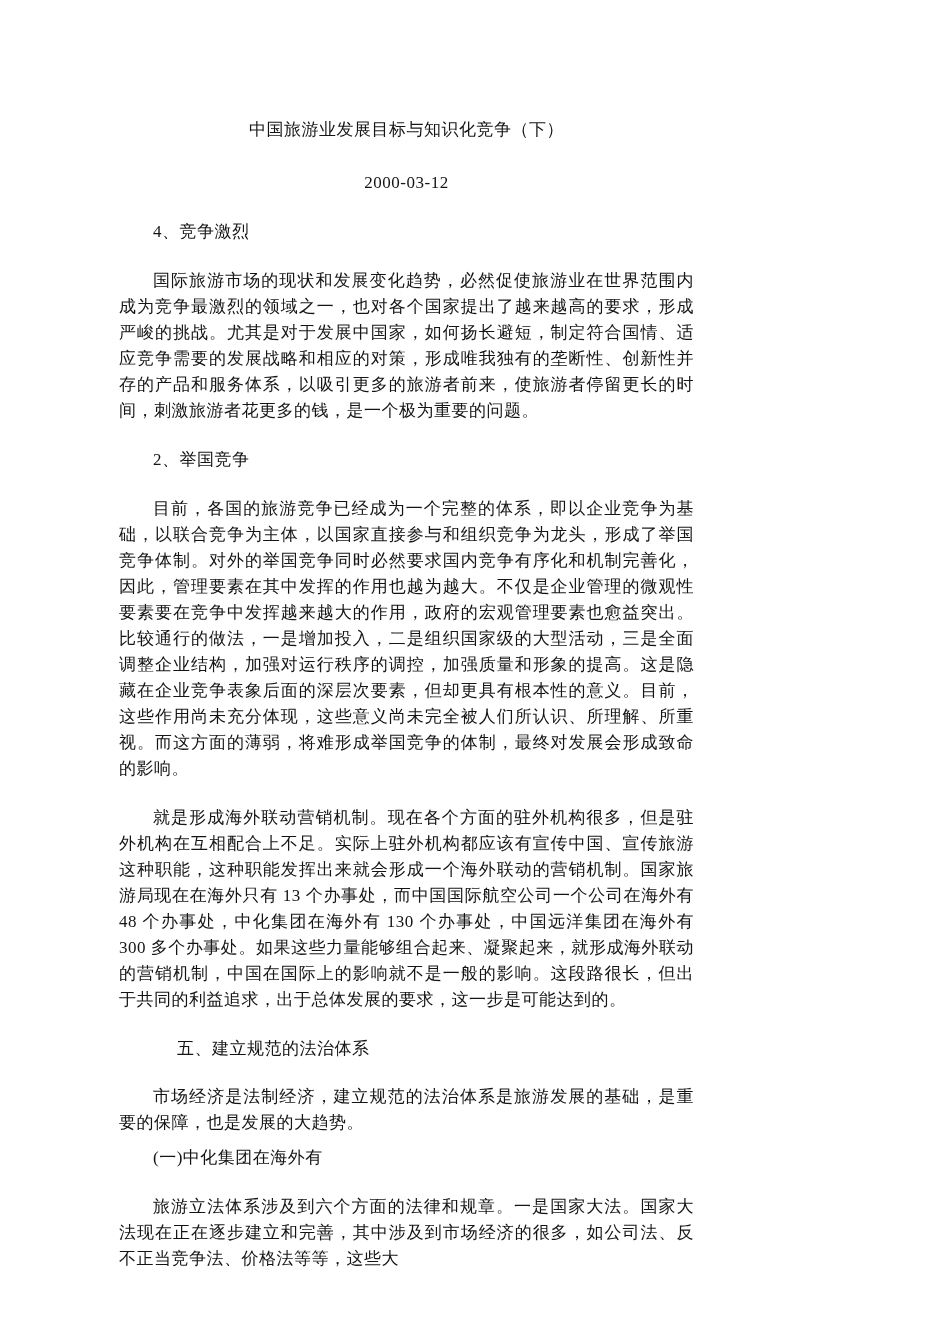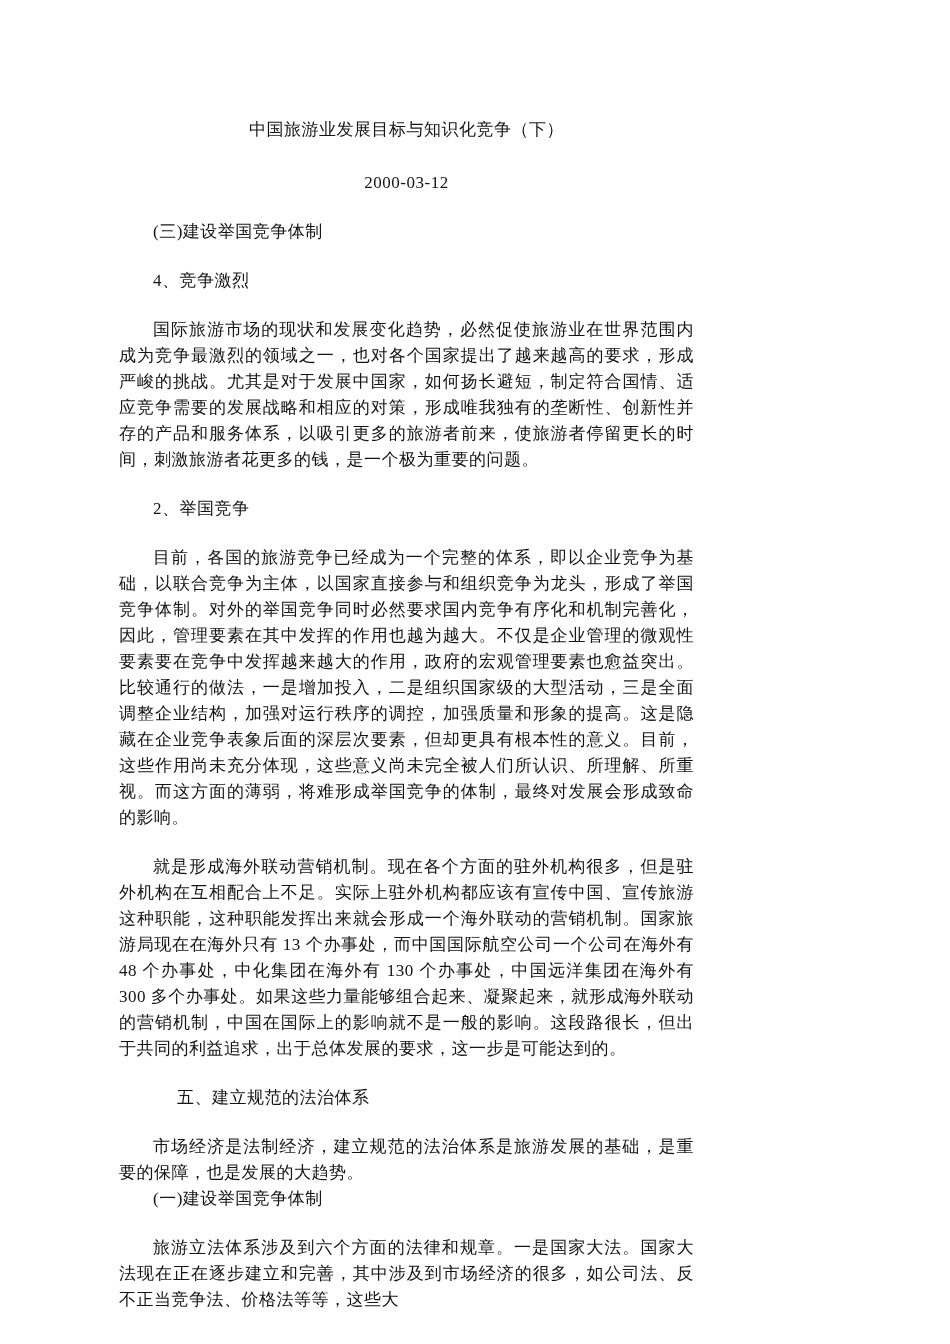--- a/index.html
+++ b/index.html
@@ -37,36 +37,36 @@
     margin-bottom: 27px;
   }
   .indent {
     text-indent: 34px;
   }
   .indent-wide {
     text-indent: 58px;
     margin-top: 16px;
   }
   .no-gap {
-    margin-bottom: 0;
+    margin-bottom: 8px;
+    font-family: Liberation Mono, monospace;
   }
 </style>
 </head>
 <body>
 
 <div class="page">
   <div class="blk center title">中国旅游业发展目标与知识化竞争（下）</div>
   <div class="blk center">2000-03-12</div>
 
-  <div class="blk indent">(三)建设举国竞争体制</div>
   <div class="blk indent">4、竞争激烈</div>
   <div class="blk indent">国际旅游市场的现状和发展变化趋势，必然促使旅游业在世界范围内成为竞争最激烈的领域之一，也对各个国家提出了越来越高的要求，形成严峻的挑战。尤其是对于发展中国家，如何扬长避短，制定符合国情、适应竞争需要的发展战略和相应的对策，形成唯我独有的垄断性、创新性并存的产品和服务体系，以吸引更多的旅游者前来，使旅游者停留更长的时间，刺激旅游者花更多的钱，是一个极为重要的问题。</div>
 
   <div class="blk indent">2、举国竞争</div>
   <div class="blk indent">目前，各国的旅游竞争已经成为一个完整的体系，即以企业竞争为基础，以联合竞争为主体，以国家直接参与和组织竞争为龙头，形成了举国竞争体制。对外的举国竞争同时必然要求国内竞争有序化和机制完善化，因此，管理要素在其中发挥的作用也越为越大。不仅是企业管理的微观性要素要在竞争中发挥越来越大的作用，政府的宏观管理要素也愈益突出。比较通行的做法，一是增加投入，二是组织国家级的大型活动，三是全面调整企业结构，加强对运行秩序的调控，加强质量和形象的提高。这是隐藏在企业竞争表象后面的深层次要素，但却更具有根本性的意义。目前，这些作用尚未充分体现，这些意义尚未完全被人们所认识、所理解、所重视。而这方面的薄弱，将难形成举国竞争的体制，最终对发展会形成致命的影响。</div>
 
   <div class="blk indent">就是形成海外联动营销机制。现在各个方面的驻外机构很多，但是驻外机构在互相配合上不足。实际上驻外机构都应该有宣传中国、宣传旅游这种职能，这种职能发挥出来就会形成一个海外联动的营销机制。国家旅游局现在在海外只有 13 个办事处，而中国国际航空公司一个公司在海外有 48 个办事处，中化集团在海外有 130 个办事处，中国远洋集团在海外有 300 多个办事处。如果这些力量能够组合起来、凝聚起来，就形成海外联动的营销机制，中国在国际上的影响就不是一般的影响。这段路很长，但出于共同的利益追求，出于总体发展的要求，这一步是可能达到的。</div>
 
   <div class="blk indent-wide">五、建立规范的法治体系</div>
   <div class="blk indent no-gap">市场经济是法制经济，建立规范的法治体系是旅游发展的基础，是重要的保障，也是发展的大趋势。</div>
-  <div class="blk indent">(一)建设举国竞争体制</div>
+  <div class="blk indent">(一)中化集团在海外有</div>
   <div class="blk indent">旅游立法体系涉及到六个方面的法律和规章。一是国家大法。国家大法现在正在逐步建立和完善，其中涉及到市场经济的很多，如公司法、反不正当竞争法、价格法等等，这些大</div>
 </div>
 
 </body></html>

